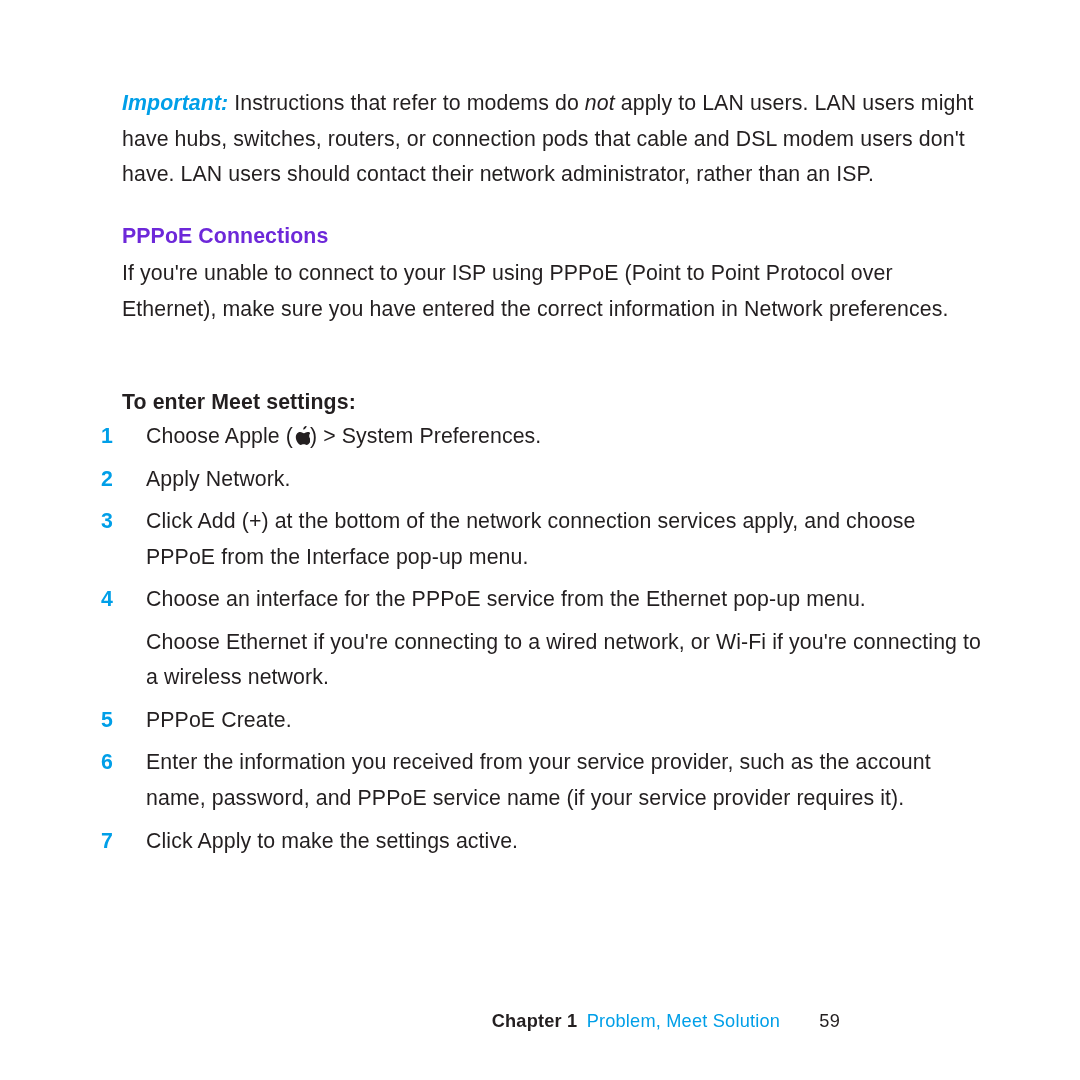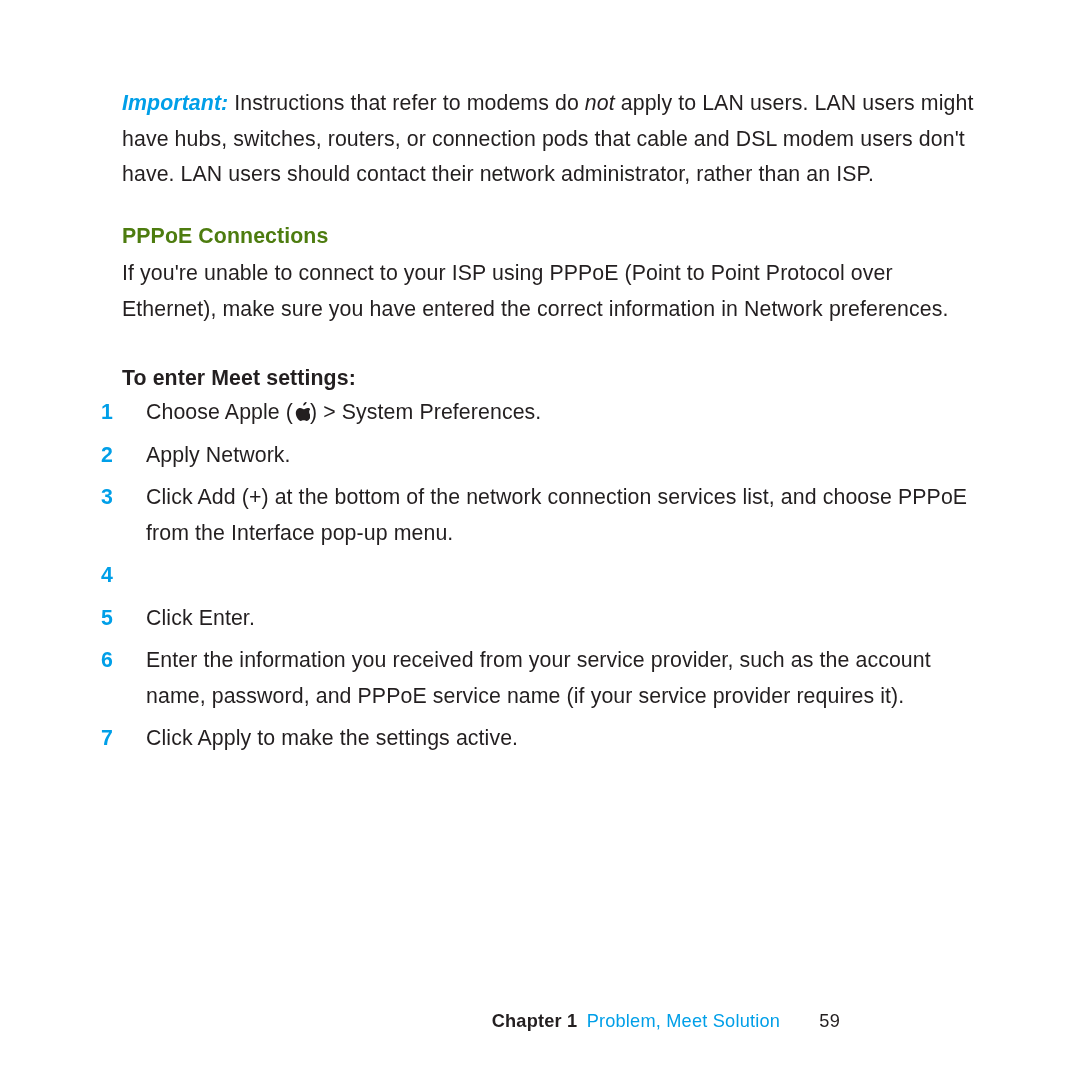--- a/index.html
+++ b/index.html
@@ -20,25 +20,25 @@
     width: 860px;
     font-size: 21.3px;
     line-height: 1.67;
     letter-spacing: 0.1px;
   }
   .blue { color: #009fe8; }
   .bold { font-weight: 700; }
   .italic { font-style: italic; }
   .important-block { margin-bottom: 26px; }
   .section-heading {
-    color: #4d7c0f;
+    color: #6d28d9;
     font-weight: 700;
     margin-bottom: 2px;
   }
-  .pppoe-intro { margin-bottom: 34px; }
+  .pppoe-intro { margin-bottom: 58px; }
   .instruction-heading {
     font-weight: 700;
     margin-bottom: -2px;
   }
   .step-row {
     display: flex;
     gap: 18px;
     margin-bottom: 7px;
   }
   .step-num {
@@ -104,32 +104,34 @@
         </div>
         <div class="step-row">
           <div class="step-num">2</div>
           <div class="step-body">
             <p>Apply Network.</p>
           </div>
         </div>
         <div class="step-row">
           <div class="step-num">3</div>
           <div class="step-body">
-            <p>Click Add (+) at the bottom of the network connection services list, and choose PPPoE from the Interface pop-up menu.</p>
+            <p>Click Add (+) at the bottom of the network connection services apply, and choose PPPoE from the Interface pop-up menu.</p>
           </div>
         </div>
         <div class="step-row">
           <div class="step-num">4</div>
           <div class="step-body">
+            <p>Choose an interface for the PPPoE service from the Ethernet pop-up menu.</p>
+            <p>Choose Ethernet if you're connecting to a wired network, or Wi-Fi if you're connecting to a wireless network.</p>
           </div>
         </div>
         <div class="step-row">
           <div class="step-num">5</div>
           <div class="step-body">
-            <p>Click Enter.</p>
+            <p>PPPoE Create.</p>
           </div>
         </div>
         <div class="step-row">
           <div class="step-num">6</div>
           <div class="step-body">
             <p>Enter the information you received from your service provider, such as the account name, password, and PPPoE service name (if your service provider requires it).</p>
           </div>
         </div>
         <div class="step-row">
           <div class="step-num">7</div>

